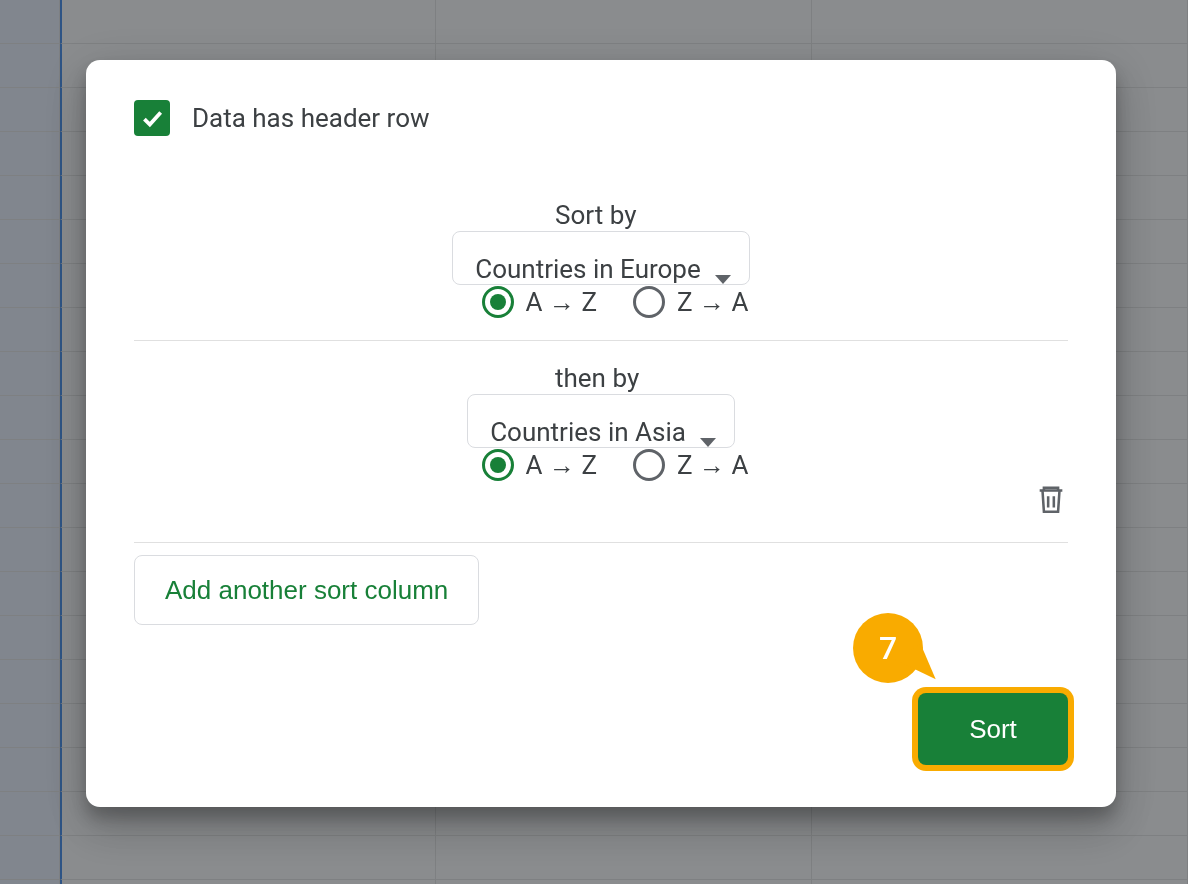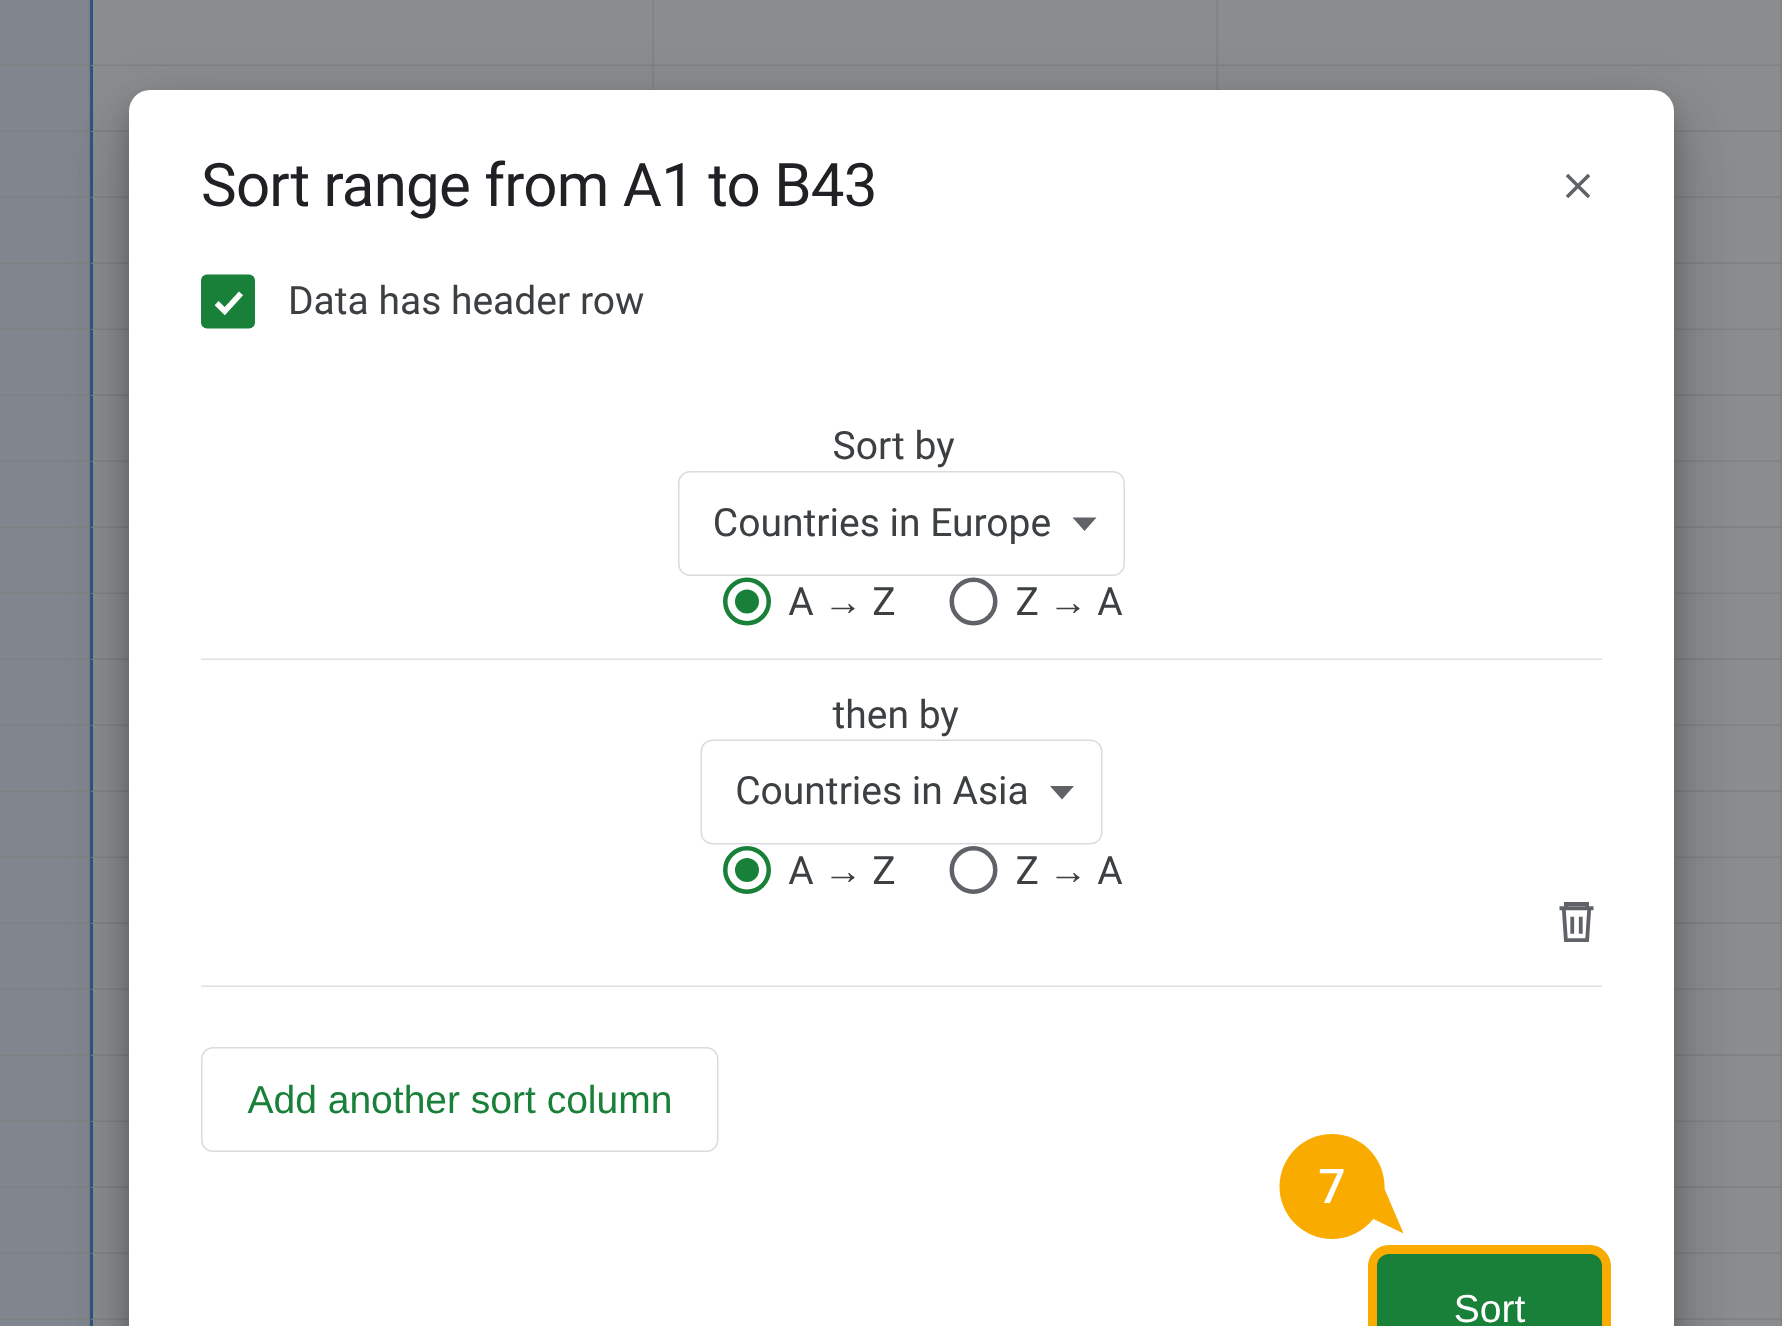--- a/index.html
+++ b/index.html
@@ -48,25 +48,25 @@
   }
   .checkbox svg { width: 26px; height: 26px; stroke: #fff; stroke-width: 3.5; fill: none; }
   .check-label { font-size: 26px; color: #3c4043; }
 
   .sort-row { display: flex; align-items: center; gap: 1px; padding: 22px 0; flex-direction: column; }
   .divider { border: none; border-top: 1px solid #e0e0e0; margin: 0; }
 
   .sort-label { font-size: 26px; color: #3c4043; width: 92px; }
 
   .dropdown {
-    height: 70px;
+    height: 54px;
     border: 1px solid #dadce0;
     border-radius: 8px;
     padding: 0 18px 0 22px;
-    display: flex; align-items: center; gap: 14px;
+    display: flex; align-items: flex-end; gap: 14px;
     font-size: 26px; color: #3c4043;
     cursor: pointer;
     background: #fff;
   }
   .dropdown .caret { width: 0; height: 0; border-left: 8px solid transparent; border-right: 8px solid transparent; border-top: 9px solid #5f6368; }
 
   .radio-group { display: flex; align-items: center; gap: 36px; margin-left: 28px; }
   .radio { display: flex; align-items: flex-end; gap: 12px; cursor: pointer; }
   .radio-outer {
     width: 32px; height: 32px; border-radius: 50%;
@@ -75,21 +75,21 @@
   }
   .radio.checked .radio-outer { border-color: #188038; }
   .radio-inner { width: 16px; height: 16px; border-radius: 50%; background: transparent; }
   .radio.checked .radio-inner { background: #188038; }
   .radio-label { font-size: 26px; color: #3c4043; }
 
   .trash { margin-left: auto; color: #5f6368; cursor: pointer; }
   .trash svg { width: 34px; height: 34px; }
 
   .add-btn {
-    margin-top: 40px;
+    margin-top: 12px;
     height: 70px;
     border: 1px solid #dadce0;
     border-radius: 8px;
     padding: 0 30px;
     display: inline-flex; align-items: center;
     font-size: 26px; font-weight: 500;
     color: #188038;
     background: #fff;
     cursor: pointer;
   }
@@ -216,28 +216,20 @@
     <div class="bg-cell bg-sel"></div>
       <div class="bg-cell bg-sel-border"></div>
       <div class="bg-cell "></div>
       <div class="bg-cell"></div>
   </div>
   <div class="bg-scrim"></div>
 </div>
 
 <div class="modal">
 
-  <div class="modal-header">
-    <h1 class="modal-title">Sort range from A1 to B43</h1>
-    <div class="close-icon">
-      <svg viewBox="0 0 24 24">
-          <path d="M19 6.41 17.59 5 12 10.59 6.41 5 5 6.41 10.59 12 5 17.59 6.41 19 12 13.41 17.59 19 19 17.59 13.41 12z" fill="currentColor"></path>
-        </svg>
-    </div>
-  </div>
 
   <div class="row-check">
     <div class="checkbox">
       <svg viewBox="0 0 24 24">
           <polyline points="5 13 10 18 20 7"></polyline>
         </svg>
     </div>
     <span class="check-label">Data has header row</span>
   </div>
 

